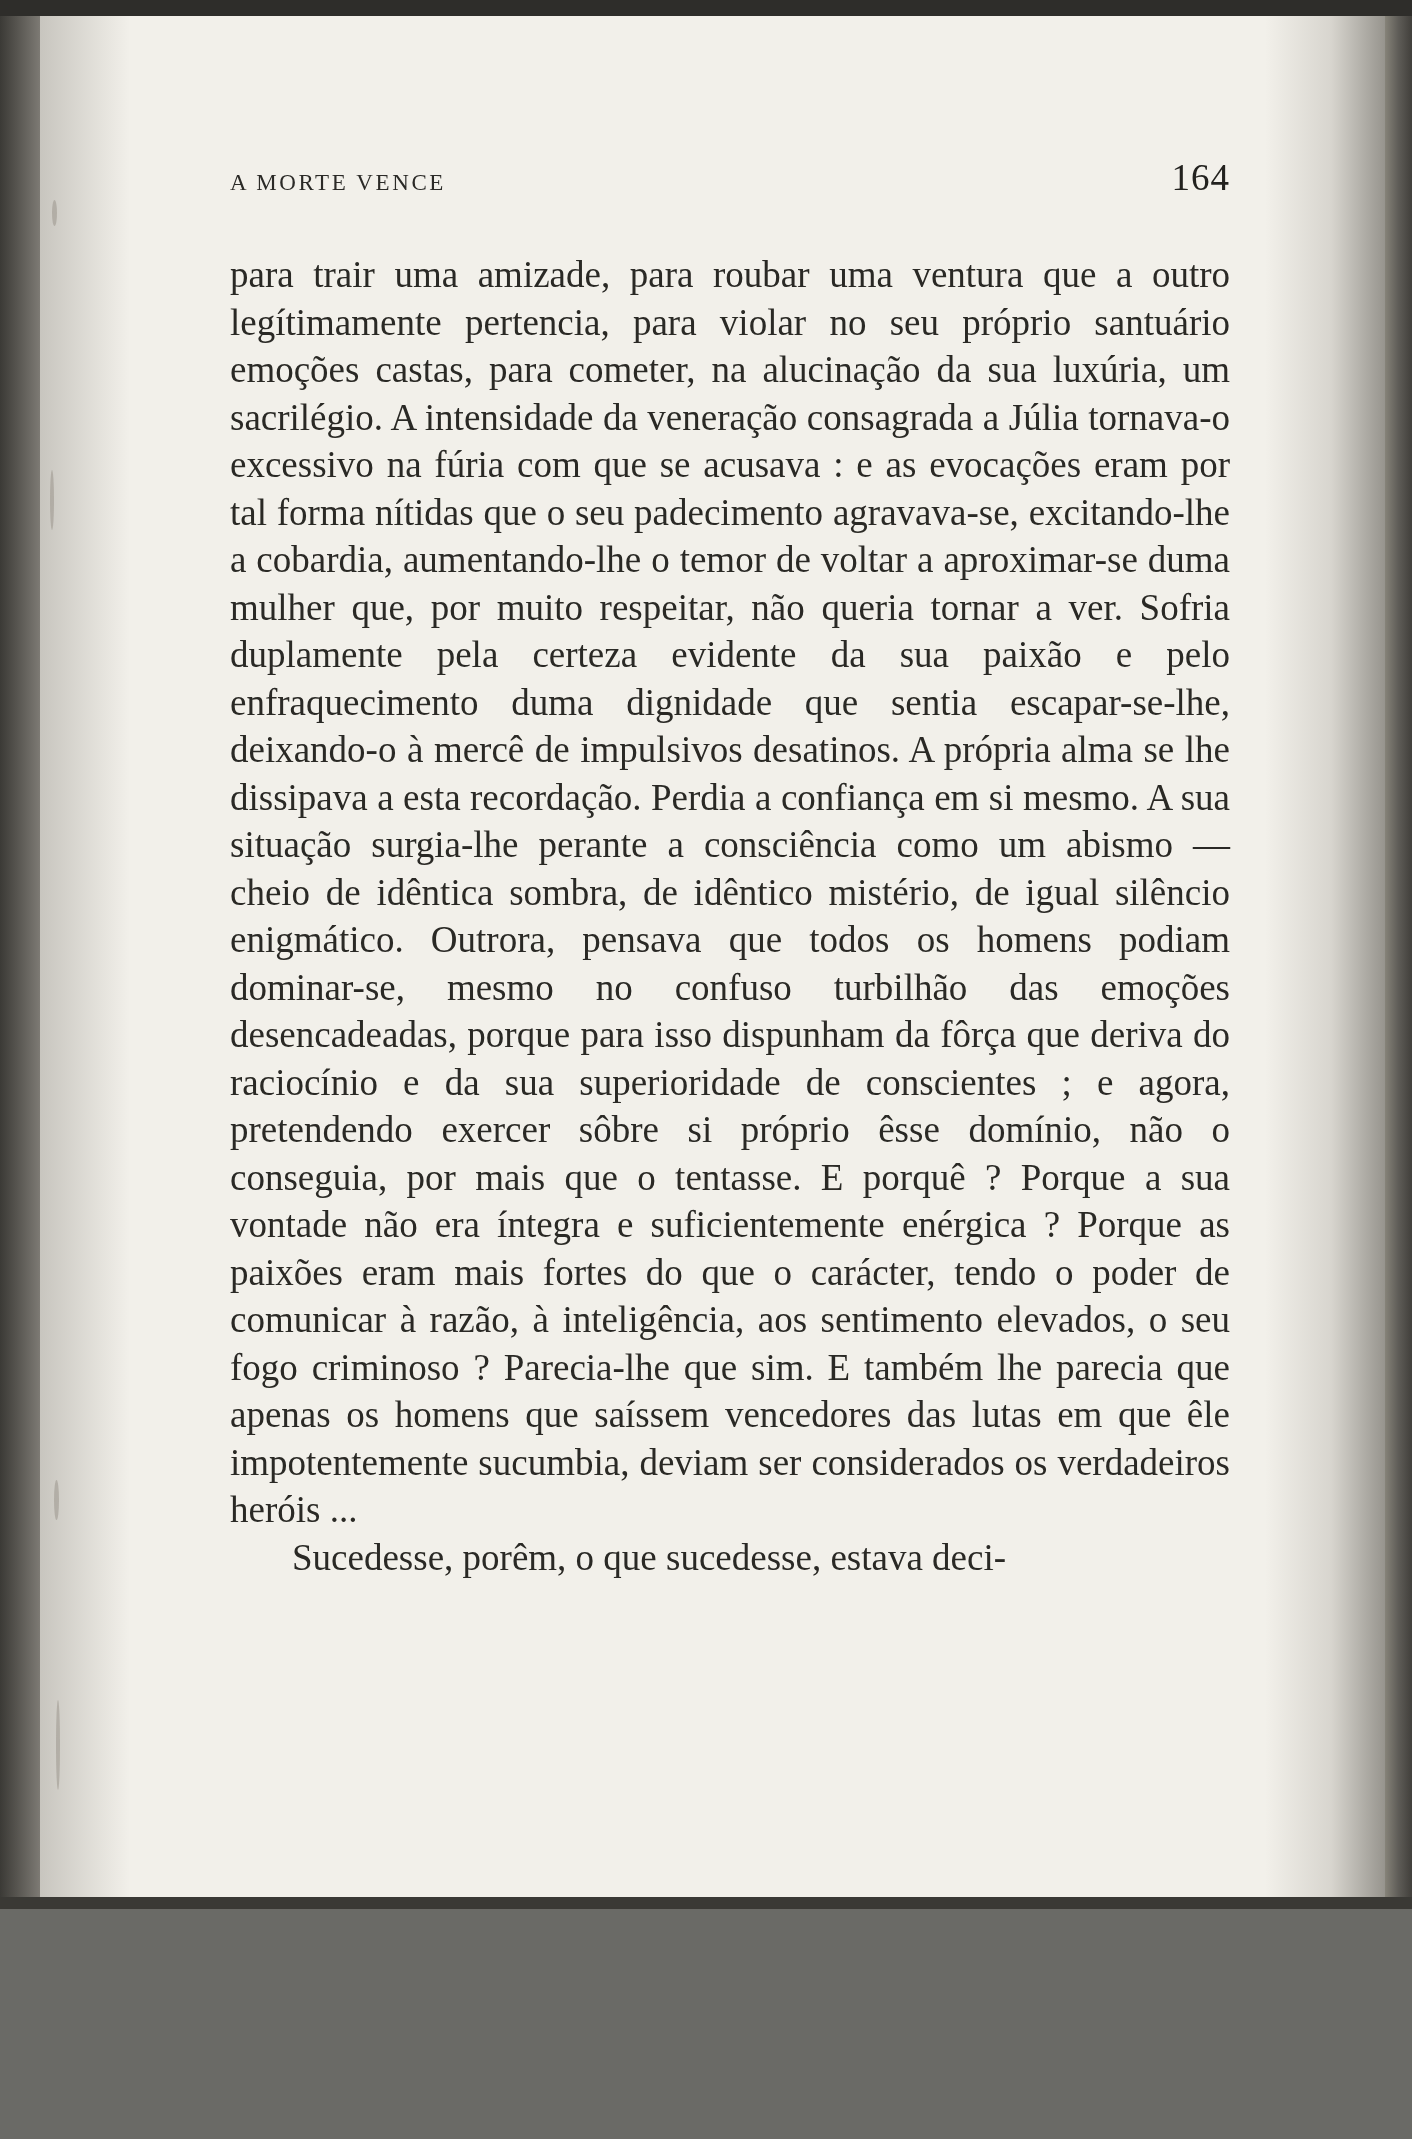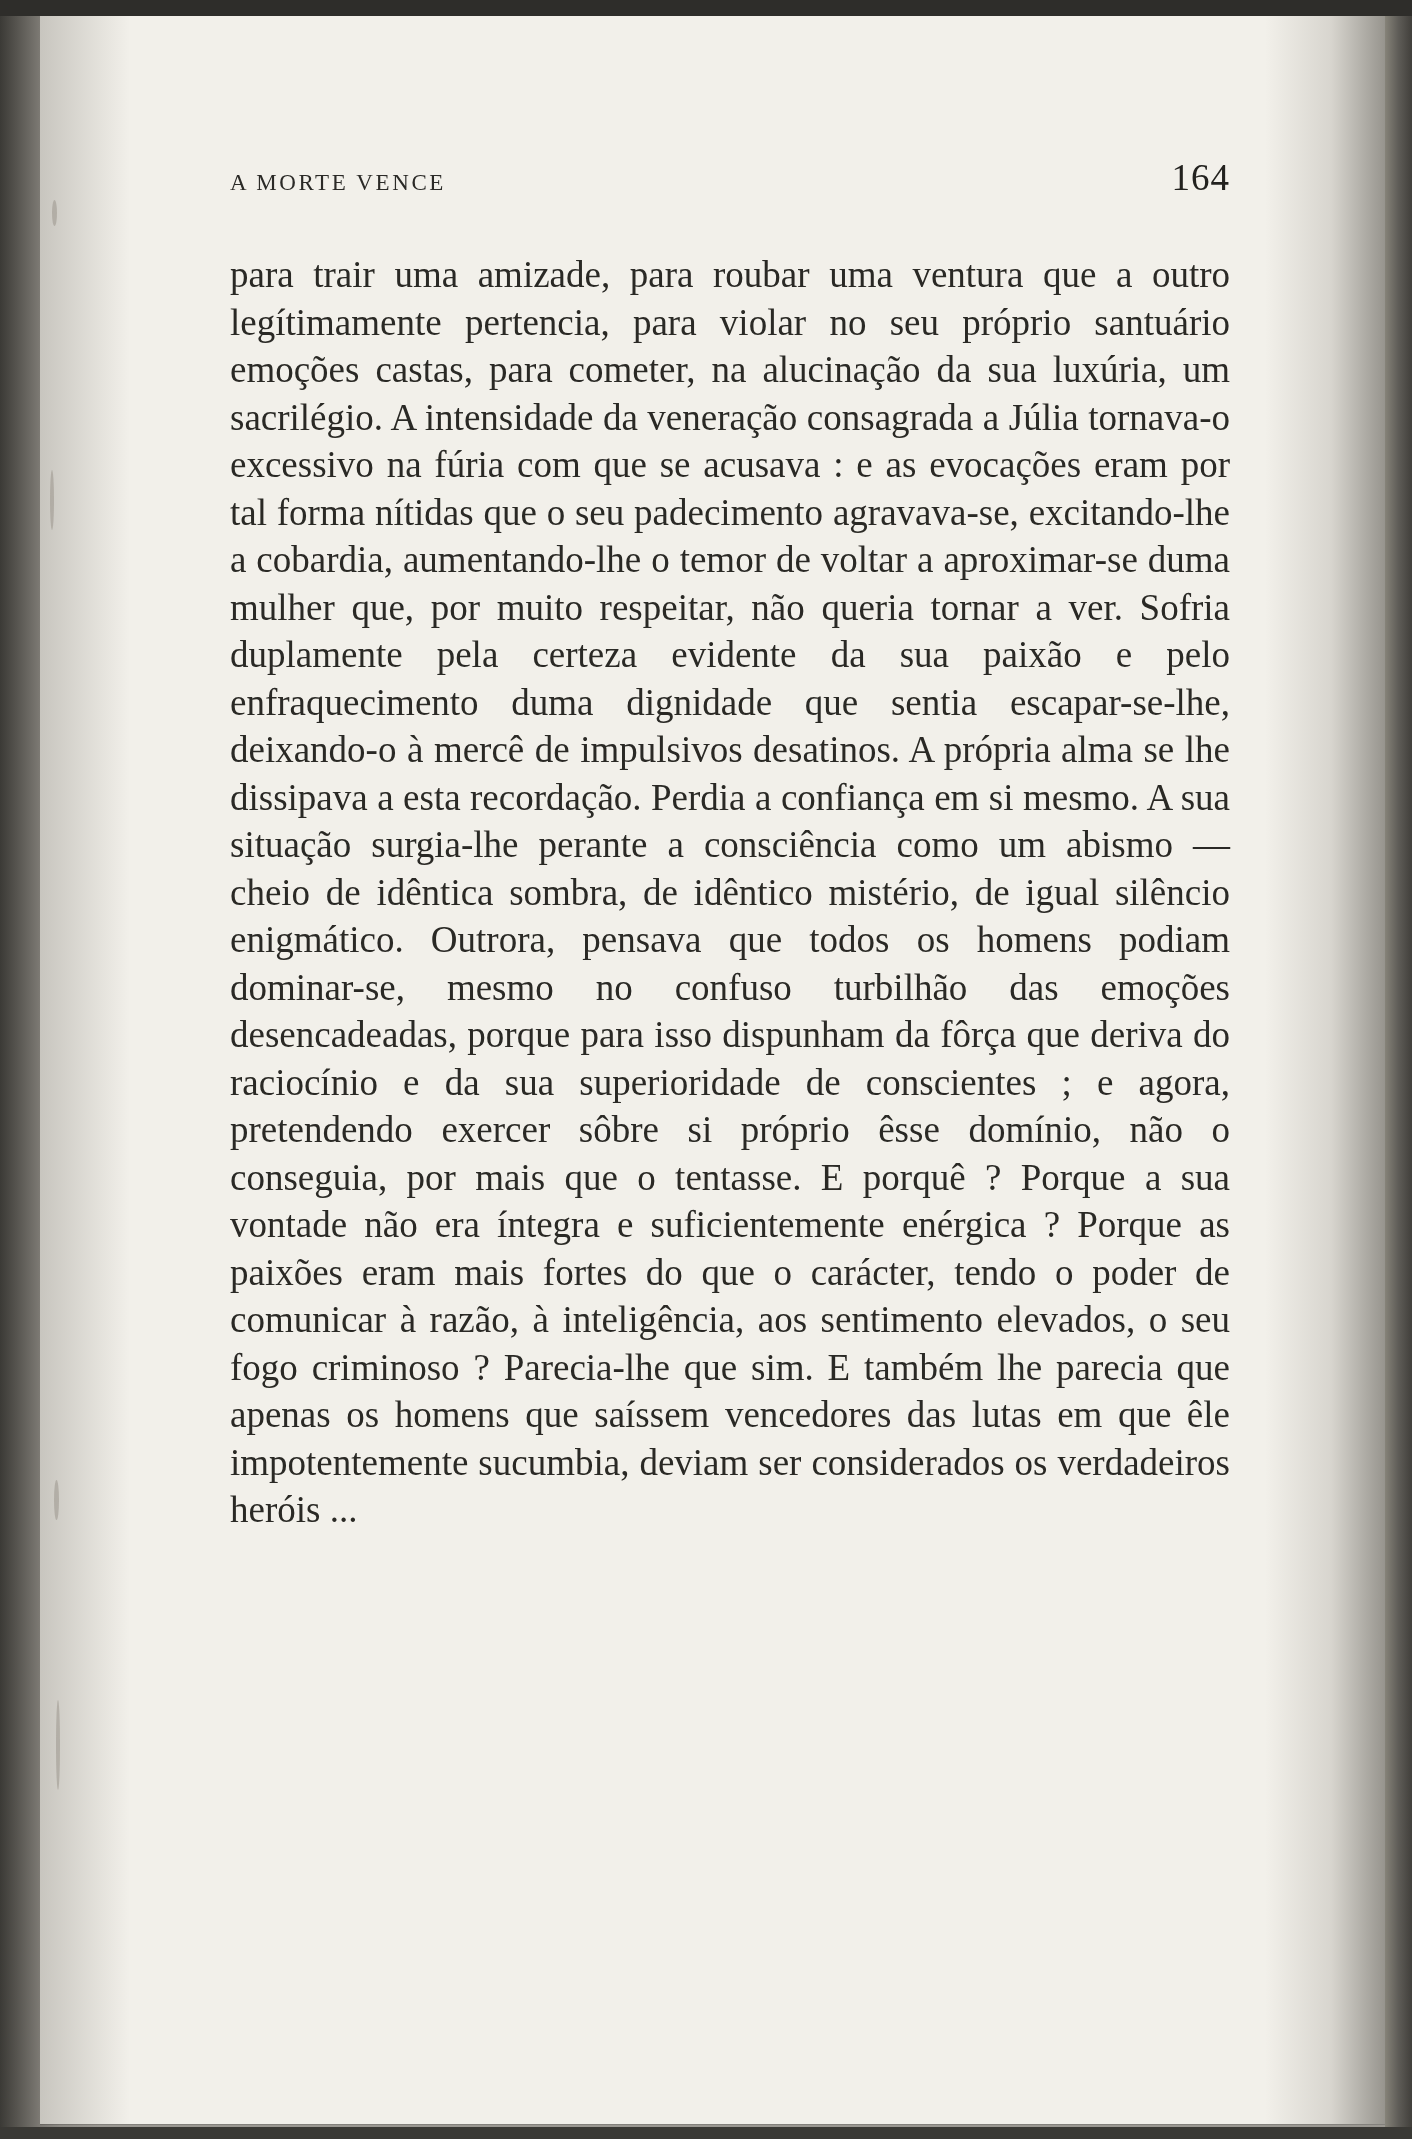--- a/index.html
+++ b/index.html
@@ -3,21 +3,21 @@
 <meta charset="utf-8">
 <style>
   html, body {
     margin: 0;
     padding: 0;
     background: #6a6a66;
   }
   #page {
     position: relative;
     width: 1412px;
-    height: 2139px;
+    height: 1909px;
     background: #8a8781;
     overflow: hidden;
     font-family: "Liberation Serif", serif;
   }
 
   
   .scan-bg {
     position: absolute;
     inset: 0;
     background:
@@ -136,20 +136,21 @@
   <div class="paper">
     <div class="content">
 
       <div class="running-head">
         <span class="rh-title">A MORTE VENCE</span>
         <span class="rh-folio">164</span>
       </div>
 
       <div class="body-text">
         <p class="fade1">para trair uma amizade, para roubar uma ventura que a outro legítimamente pertencia, para violar no seu próprio santuário emoções castas, para cometer, na alucinação da sua luxúria, um sacrilégio. A intensidade da veneração consagrada a Júlia tornava-o excessivo na fúria com que se acusava : e as evocações eram por tal forma nítidas que o seu padecimento agravava-se, excitando-lhe a cobardia, aumentando-lhe o temor de voltar a aproximar-se duma mulher que, por muito respeitar, não queria tornar a ver. Sofria duplamente pela certeza evidente da sua paixão e pelo enfraquecimento duma dignidade que sentia escapar-se-lhe, deixando-o à mercê de impulsivos desatinos. A própria alma se lhe dissipava a esta recordação. Perdia a confiança em si mesmo. A sua situação surgia-lhe perante a consciência como um abismo — cheio de idêntica sombra, de idêntico mistério, de igual silêncio enigmático. Outrora, pensava que todos os homens podiam dominar-se, mesmo no confuso turbilhão das emoções desencadeadas, porque para isso dispunham da fôrça que deriva do raciocínio e da sua superioridade de conscientes ; e agora, pretendendo exercer sôbre si próprio êsse domínio, não o conseguia, por mais que o tentasse. E porquê ? Porque a sua vontade não era íntegra e suficientemente enérgica ? Porque as paixões eram mais fortes do que o carácter, tendo o poder de comunicar à razão, à inteligência, aos sentimento elevados, o seu fogo criminoso ? Parecia-lhe que sim. E também lhe parecia que apenas os homens que saíssem vencedores das lutas em que êle impotentemente sucumbia, deviam ser considerados os verdadeiros heróis ...</p>
+        <p class="indented fade1">Sucedesse, porêm, o que sucedesse, estava deci-</p>
       </div>
 
     </div>
   </div>
 
   <div class="frame-left"></div>
   <div class="frame-right"></div>
   <div class="frame-top"></div>
   <div class="frame-bottom"></div>
 

